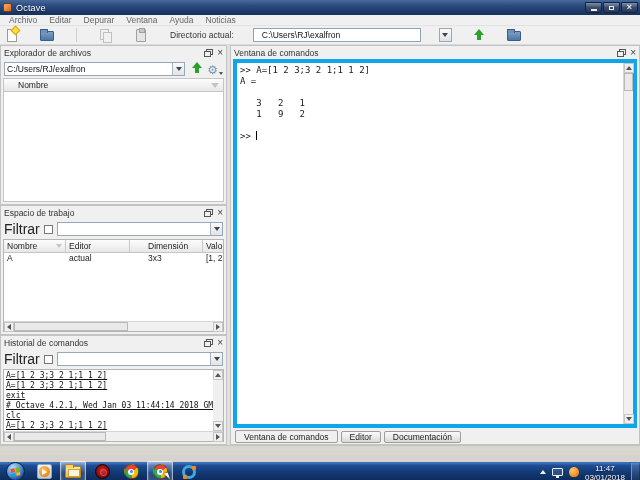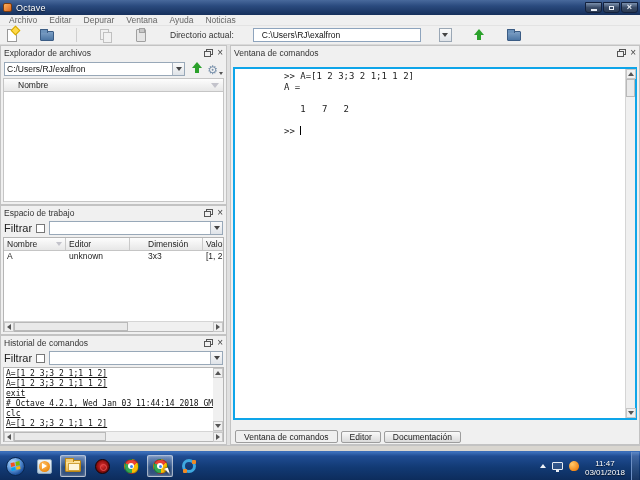--- a/index.html
+++ b/index.html
@@ -68,21 +68,21 @@
   .gear-wrap { position:relative; display:flex; align-items:center; }
   .gear-drop { width:0; height:0; border-left:2.5px solid transparent; border-right:2.5px solid transparent; border-top:3px solid #555; margin-left:1px; margin-top:6px; }
 
   .list-header { height:14px; flex:0 0 14px; margin:0 2px; display:flex; align-items:center; padding:0 4px 0 14px;
     background:linear-gradient(#fdfdfd,#e7e7e7); border:1px solid #c5c5c5; font-size:8.5px; color:#222; }
   .list-header .spacer { flex:1; }
   .tri-sort { width:0; height:0; border-left:4px solid transparent; border-right:4px solid transparent; border-top:5px solid #c3c3cb; }
   .white-area { flex:1; margin:0 2px 2px 2px; background:#fff; border:1px solid #c5c5c5; border-top:none; min-height:0; }
 
   .filter-row { display:flex; align-items:center; gap:4px; padding:2px 3px; }
-  .filter-label { font-size:11px; color:#222; }
+  .filter-label { font-size:14px; color:#222; }
   .checkbox { width:9px; height:9px; background:#fff; border:1px solid #777; }
 
   .ws-box { flex:1; margin:0 2px 2px 2px; border:1px solid #b5b5b5; background:#fff; display:flex; flex-direction:column; min-height:0; }
   .ws-header { display:flex; height:13px; flex:0 0 13px; background:linear-gradient(#fdfdfd,#e7e7e7); border-bottom:1px solid #c5c5c5; }
   .ws-hcell { display:flex; align-items:center; gap:2px; padding:0 3px; border-right:1px solid #c9c9c9; font-size:8.5px; overflow:hidden; white-space:nowrap; }
   .ws-row { display:flex; height:12px; flex:0 0 12px; }
   .ws-cell { padding:0 3px; font-size:8.5px; overflow:hidden; white-space:nowrap; }
   .c-name { width:62px; flex:0 0 62px; } .c-clase { width:64px; flex:0 0 64px; } .c-dim { width:58px; flex:0 0 58px;margin-left:15px; } .c-val { flex:1; min-width:0; }
   .ws-fill { flex:1; }
 
@@ -98,34 +98,34 @@
   .arr-u { width:0; height:0; border-left:3px solid transparent; border-right:3px solid transparent; border-bottom:4px solid #555; }
   .arr-d { width:0; height:0; border-left:3px solid transparent; border-right:3px solid transparent; border-top:4px solid #555; }
 
   .hist-box { flex:1; margin:0 2px 2px 2px; border:1px solid #b5b5b5; background:#fff; display:flex; flex-direction:column; min-height:0; }
   .hist-body { flex:1; display:flex; min-height:0; }
   .hist-lines { flex:1; min-width:0; overflow:hidden; padding:1px 2px; font-family:"DejaVu Sans Mono", monospace; font-size:8px; line-height:10px; color:#111; }
   .hist-line { white-space:nowrap;text-decoration:underline; }
 
   
   .cmd-panel { flex:1; display:flex; flex-direction:column; min-height:0; }
-  .cmd-body { flex:1; display:flex; min-height:0; margin:8px 2px; border:2px solid #0ea5e9; background:#fff;padding-left:46px; }
+  .cmd-body { flex:1; display:flex; min-height:0; margin:0 2px; border:4px solid #0ea5e9; background:#fff; }
   .cmd-text { flex:1; min-width:0; padding:2px 3px; font-family:"DejaVu Sans Mono", monospace; font-size:9px; line-height:11px; color:#1a1a1a; overflow:hidden; }
   .cmd-line { white-space:pre; min-height:11px; }
   .cursor { display:inline-block; width:1px; height:9px; background:#000; vertical-align:-1px; }
 
   .tabbar { height:16px; flex:0 0 16px; display:flex; align-items:flex-end; gap:3px; padding:1px 0 1px 4px; background:#f0f0f0; }
   .tab { height:12px; display:flex; align-items:center; padding:0 8px; font-size:8.5px; color:#222;
     border:1px solid #9d9d9d; border-radius:2px; background:linear-gradient(#fafafa,#dadada); }
   .tab.active { height:13px; background:#f0f0f0; }
 
   .bottom-strip { height:10px; flex:0 0 10px; background:#d9d6d0; border-top:1px solid #c3c3c3; }
 
   
-  .taskbar { position:absolute; left:0; right:0; bottom:0; height:29px; display:flex; align-items:center; gap:3px; padding-left:2px;
+  .taskbar { position:absolute; left:0; right:0; bottom:0; height:18px; display:flex; align-items:center; gap:3px; padding-left:2px;
     background:linear-gradient(180deg,#3d71bd 0%, #1f4c92 15%, #123a74 55%, #0d2c5c 100%); border-top:1px solid #3a6db8; }
   .tb-task { width:26px; height:22px; display:flex; align-items:center; justify-content:center; border-radius:2px; }
   .tb-task.active { border:1px solid rgba(255,255,255,.55); background:linear-gradient(rgba(255,255,255,.38),rgba(255,255,255,.10) 55%, rgba(255,255,255,.18)); box-shadow:inset 0 0 3px rgba(255,255,255,.35); }
   .orb { position:relative; width:19px; height:19px; border-radius:50%;
     background:radial-gradient(circle at 35% 28%, #b9dcff 0%, #5a93d6 45%, #1c4f9b 75%, #0e3268 100%); border:1px solid #0a2750; display:flex; align-items:center; justify-content:center; }
   .flag { width:9px; height:8px; display:grid; grid-template-columns:1fr 1fr; grid-template-rows:1fr 1fr; gap:1px; transform:rotate(-8deg) skewY(-4deg); }
   .flag i { display:block; } .f1{background:#f25022;} .f2{background:#7fba00;} .f3{background:#00a4ef;} .f4{background:#ffb900;}
   .ico-media { position:relative; width:15px; height:15px; border-radius:2px; background:linear-gradient(#eef4fa,#b9cede); border:1px solid #8ea7bd; display:flex; align-items:center; justify-content:center; }
   .ico-media .disc { width:11px; height:11px; border-radius:50%; background:radial-gradient(circle at 40% 35%, #ffc06a, #ef8c12 70%, #c96a00); display:flex; align-items:center; justify-content:center; }
   .play { width:0; height:0; border-top:3px solid transparent; border-bottom:3px solid transparent; border-left:5px solid #fff; margin-left:1px; }
@@ -278,21 +278,21 @@
                 </span>
               <span class="ws-hcell c-dim">
                   <span>Dimensión</span>
                 </span>
               <span class="ws-hcell c-val" style="border-right:none;">
                   <span>Valor</span>
                 </span>
             </div>
             <div class="ws-row">
               <span class="ws-cell c-name">A</span>
-              <span class="ws-cell c-clase">unknown</span>
+              <span class="ws-cell c-clase">actual</span>
               <span class="ws-cell c-dim">3x3</span>
               <span class="ws-cell c-val">[1, 2, 3; 3</span>
             </div>
             <div class="ws-fill"></div>
             <div class="sb-h">
               <span class="sb-btn">
                   <span class="arr-l"></span>
                 </span>
               <span class="sb-thumb-h"></span>
               <span class="sb-track"></span>
@@ -362,21 +362,22 @@
             <span>Ventana de comandos</span>
             <span class="spacer"></span>
             <span class="dock-glyph"></span>
             <span class="panel-close">×</span>
           </div>
           <div class="cmd-body">
             <div class="cmd-text">
               <div class="cmd-line">&gt;&gt; A=[1 2 3;3 2 1;1 1 2]</div>
               <div class="cmd-line">A =</div>
               <div class="cmd-line"></div>
-              <div class="cmd-line">   1   7   2</div>
+              <div class="cmd-line">   3   2   1</div>
+              <div class="cmd-line">   1   9   2</div>
               <div class="cmd-line"></div>
               <div class="cmd-line"><span>&gt;&gt; </span><span class="cursor"></span></div>
             </div>
             <div class="sb-v">
               <span class="sb-btn">
                   <span class="arr-u"></span>
                 </span>
               <span class="sb-thumb-v"></span>
               <span class="sb-track"></span>
               <span class="sb-btn">

